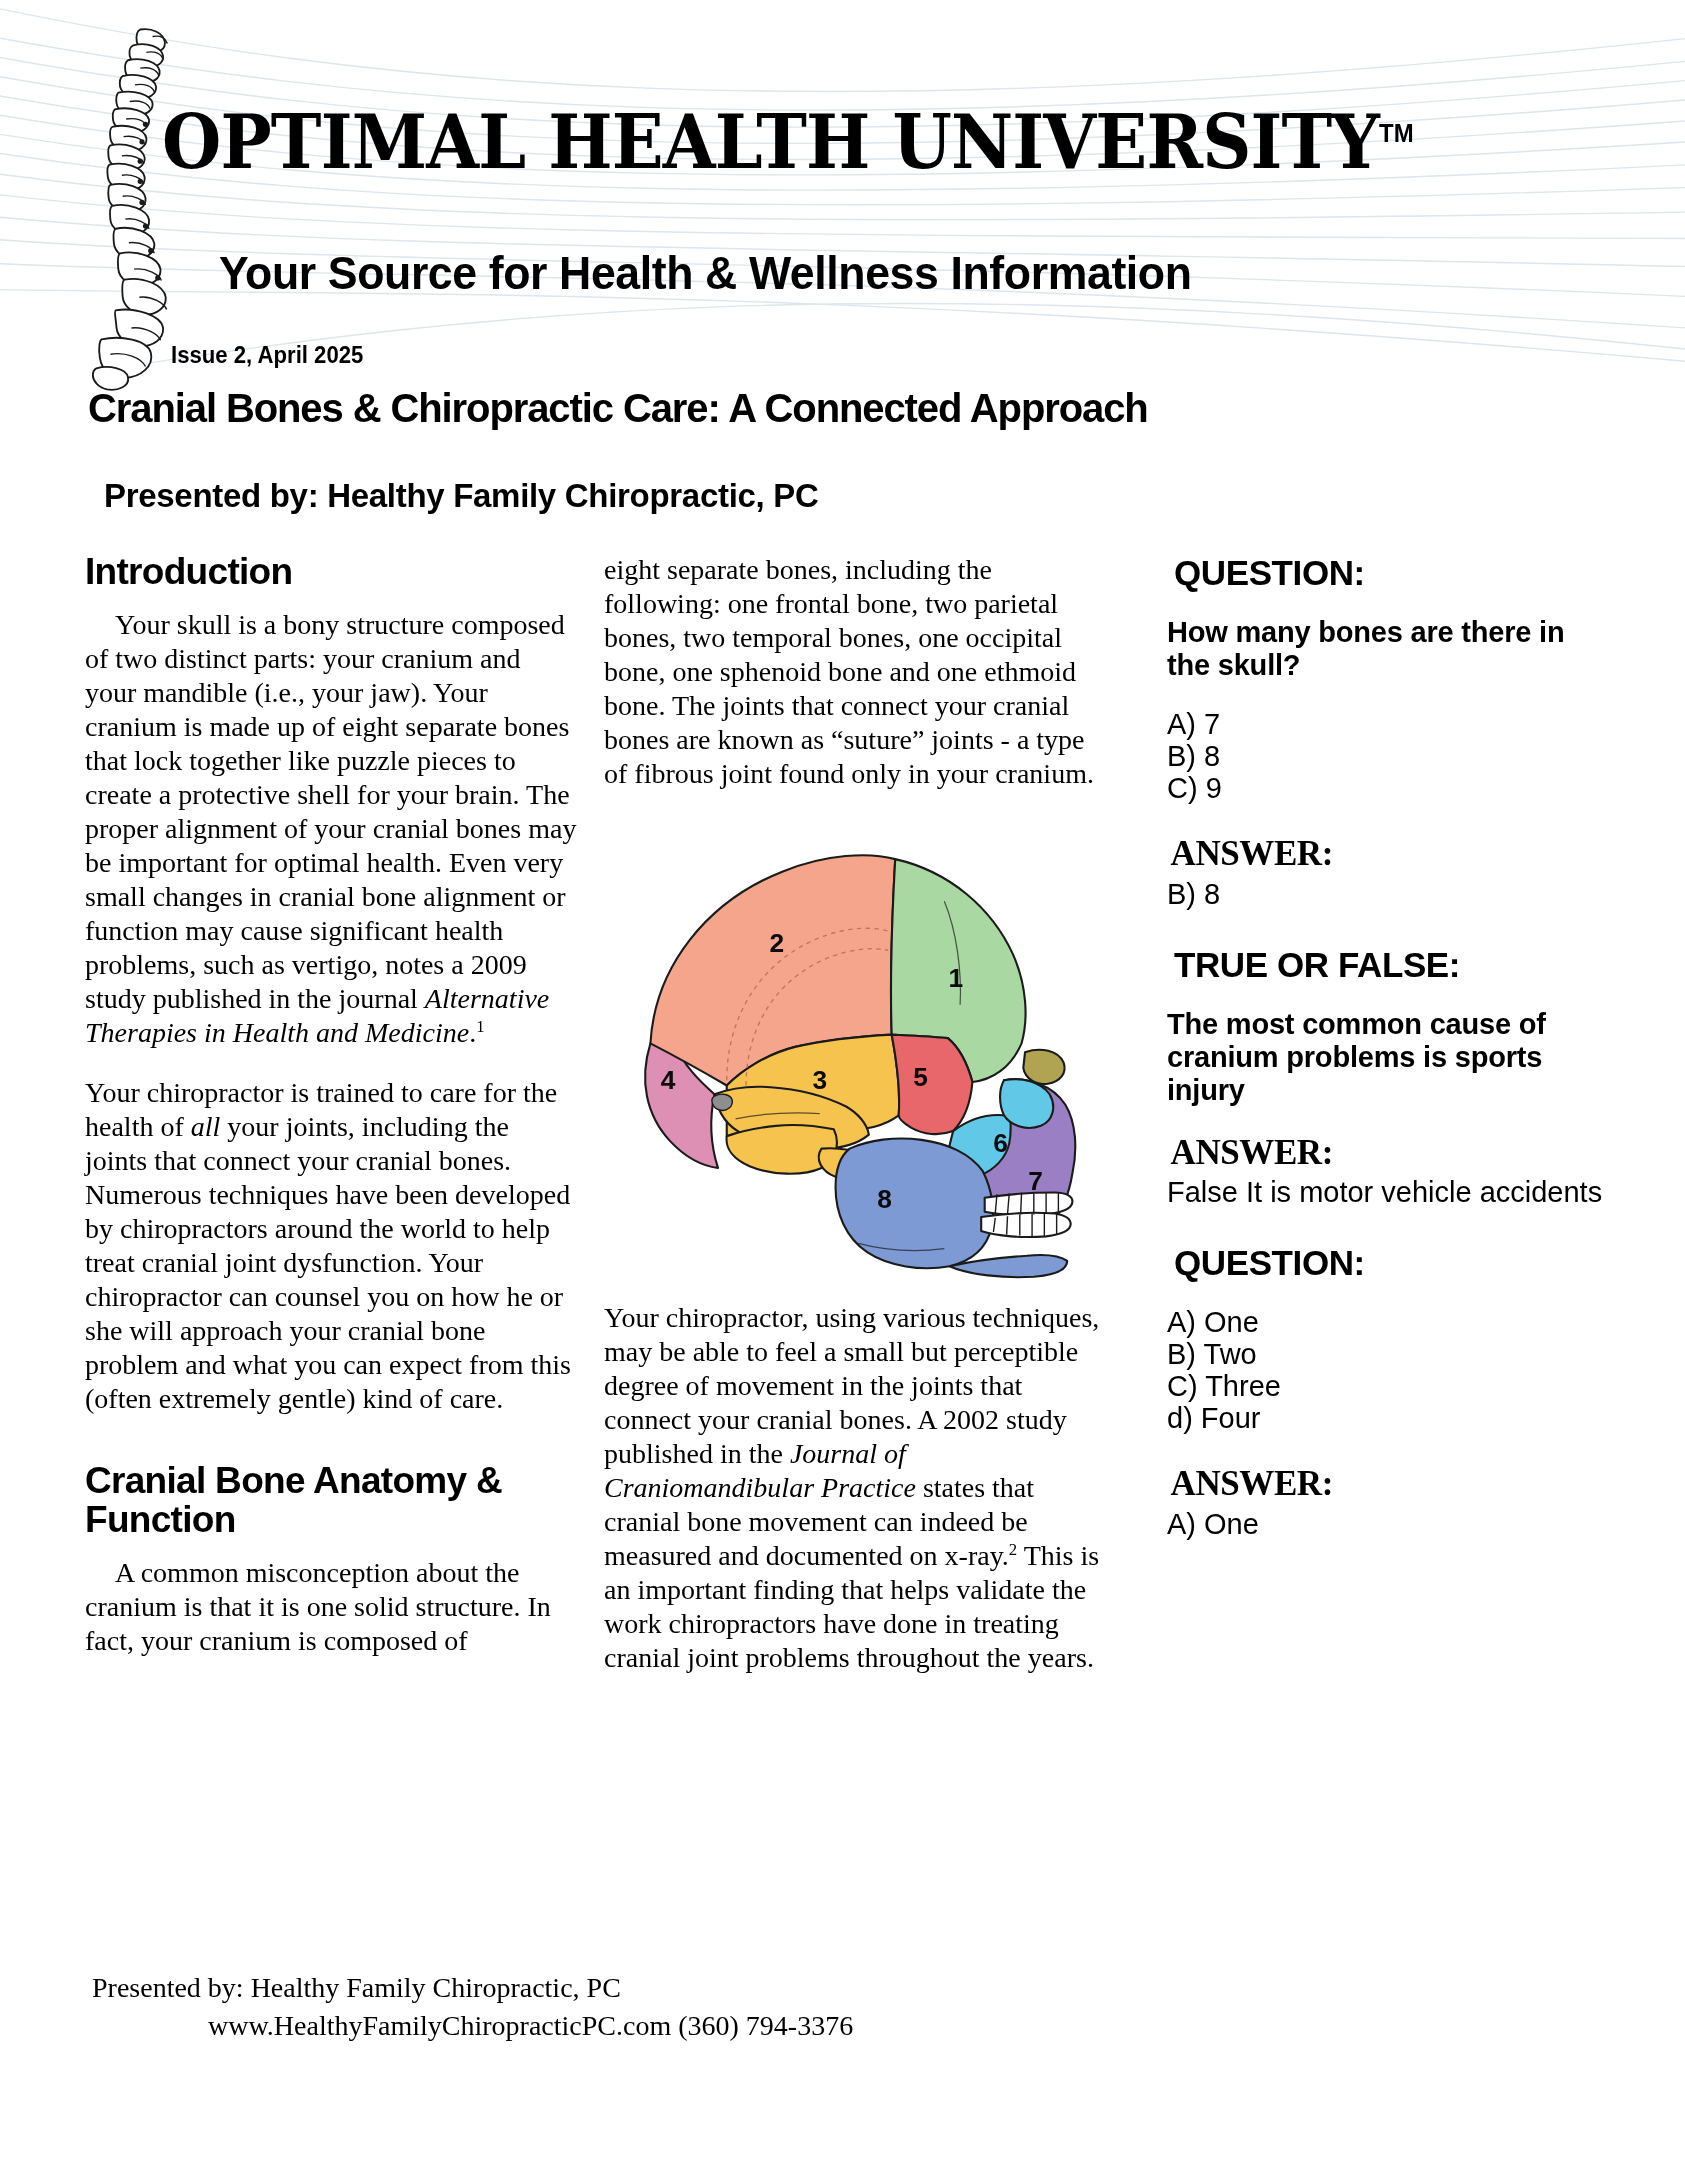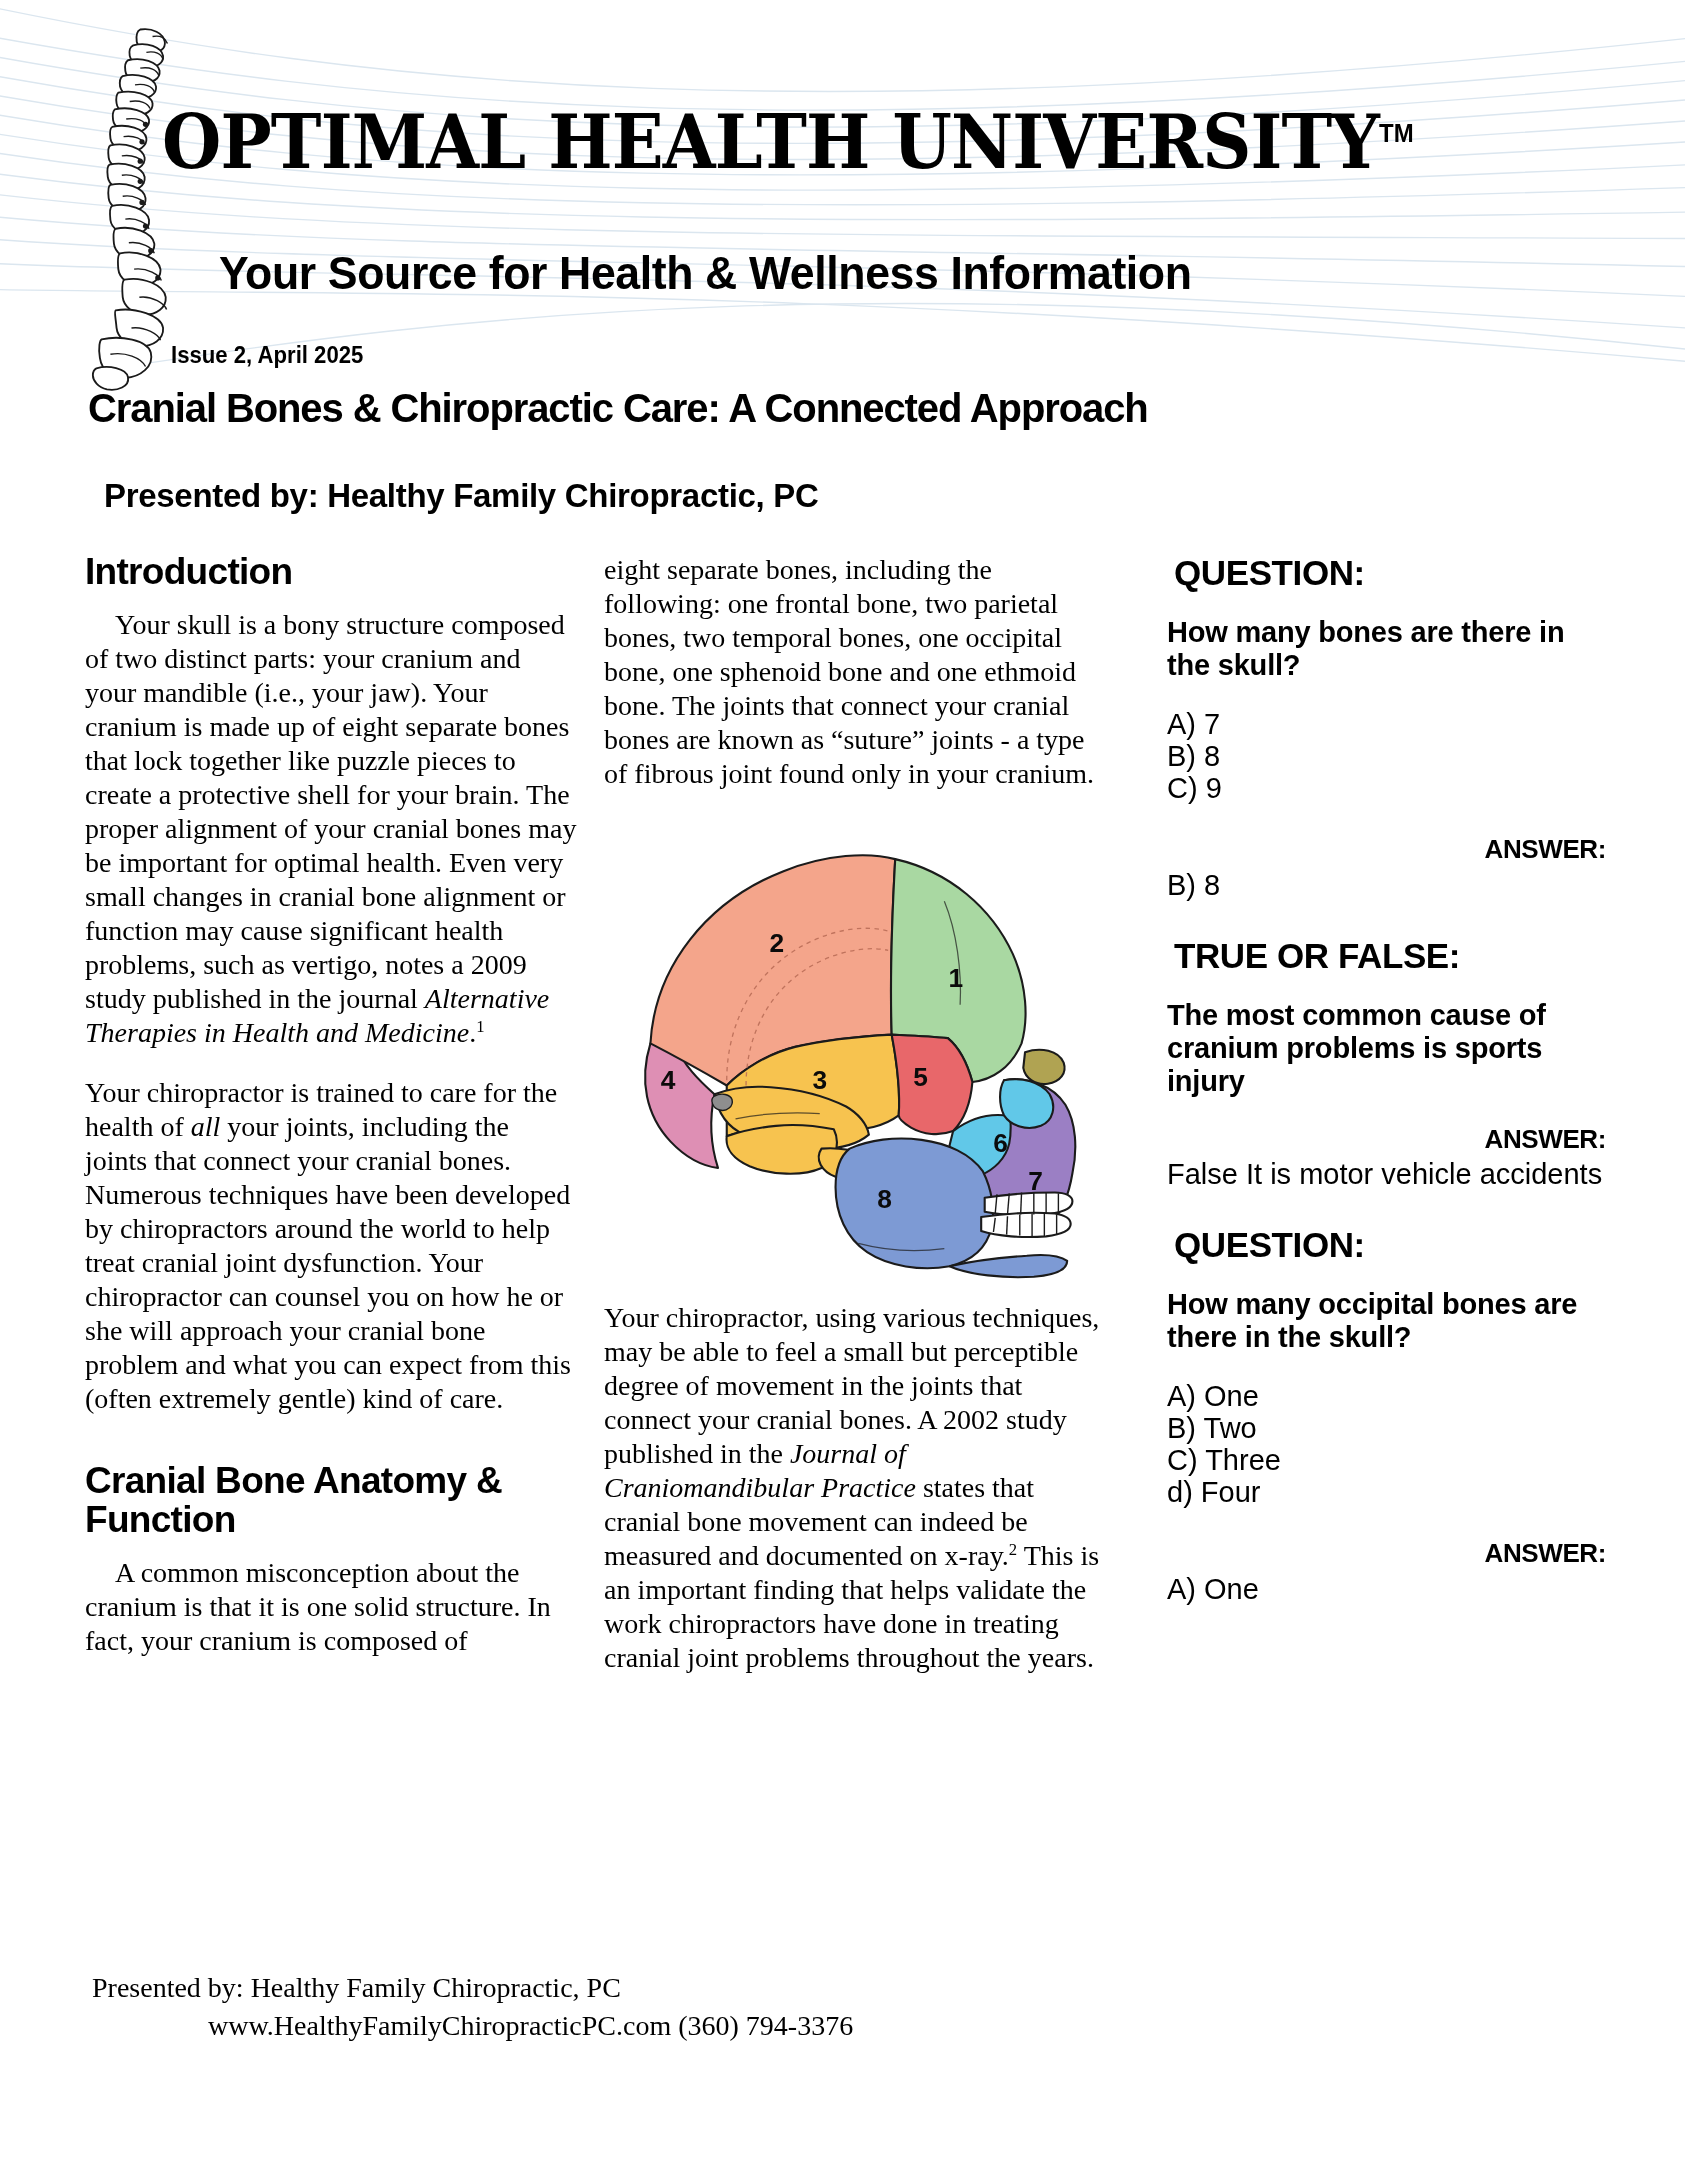--- a/index.html
+++ b/index.html
@@ -134,27 +134,26 @@
     margin:0 0 26px 0;
   }
   .side-opts{
     font-family:"Liberation Sans", sans-serif;
     font-weight:normal;
     font-size:29px;
     line-height:32px;
     margin:0 0 30px 0;
   }
   .side-ans-head{
-    font-family:Liberation Sans, sans-serif;
-    font-weight:bold;
-    font-size:26px;
+    font-family:Liberation Serif, serif;
+    font-weight:bold;
+    font-size:35px;
     letter-spacing:-0.4px;
     margin:0 0 3.5px 0;
     padding-left:3.5px;
-    text-align:right;
   }
   .side-ans{
     font-family:"Liberation Sans", sans-serif;
     font-weight:normal;
     font-size:29px;
     line-height:32px;
     margin:0 0 35px 0;
   }
 
   
@@ -388,21 +387,20 @@
 
     <div class="side-block">
       <div class="side-head">TRUE OR FALSE:</div>
       <div class="side-q">The most common cause of cranium problems is sports injury</div>
       <div class="side-ans-head">ANSWER:</div>
       <div class="side-ans">False   It is motor vehicle accidents</div>
     </div>
 
     <div class="side-block">
       <div class="side-head">QUESTION:</div>
-      <div class="side-q">How many occipital bones are there in the skull?</div>
       <div class="side-opts">
         <div>A) One</div>
         <div>B) Two</div>
         <div>C) Three</div>
         <div>d) Four</div>
       </div>
       <div class="side-ans-head">ANSWER:</div>
       <div class="side-ans">A) One</div>
     </div>
 

